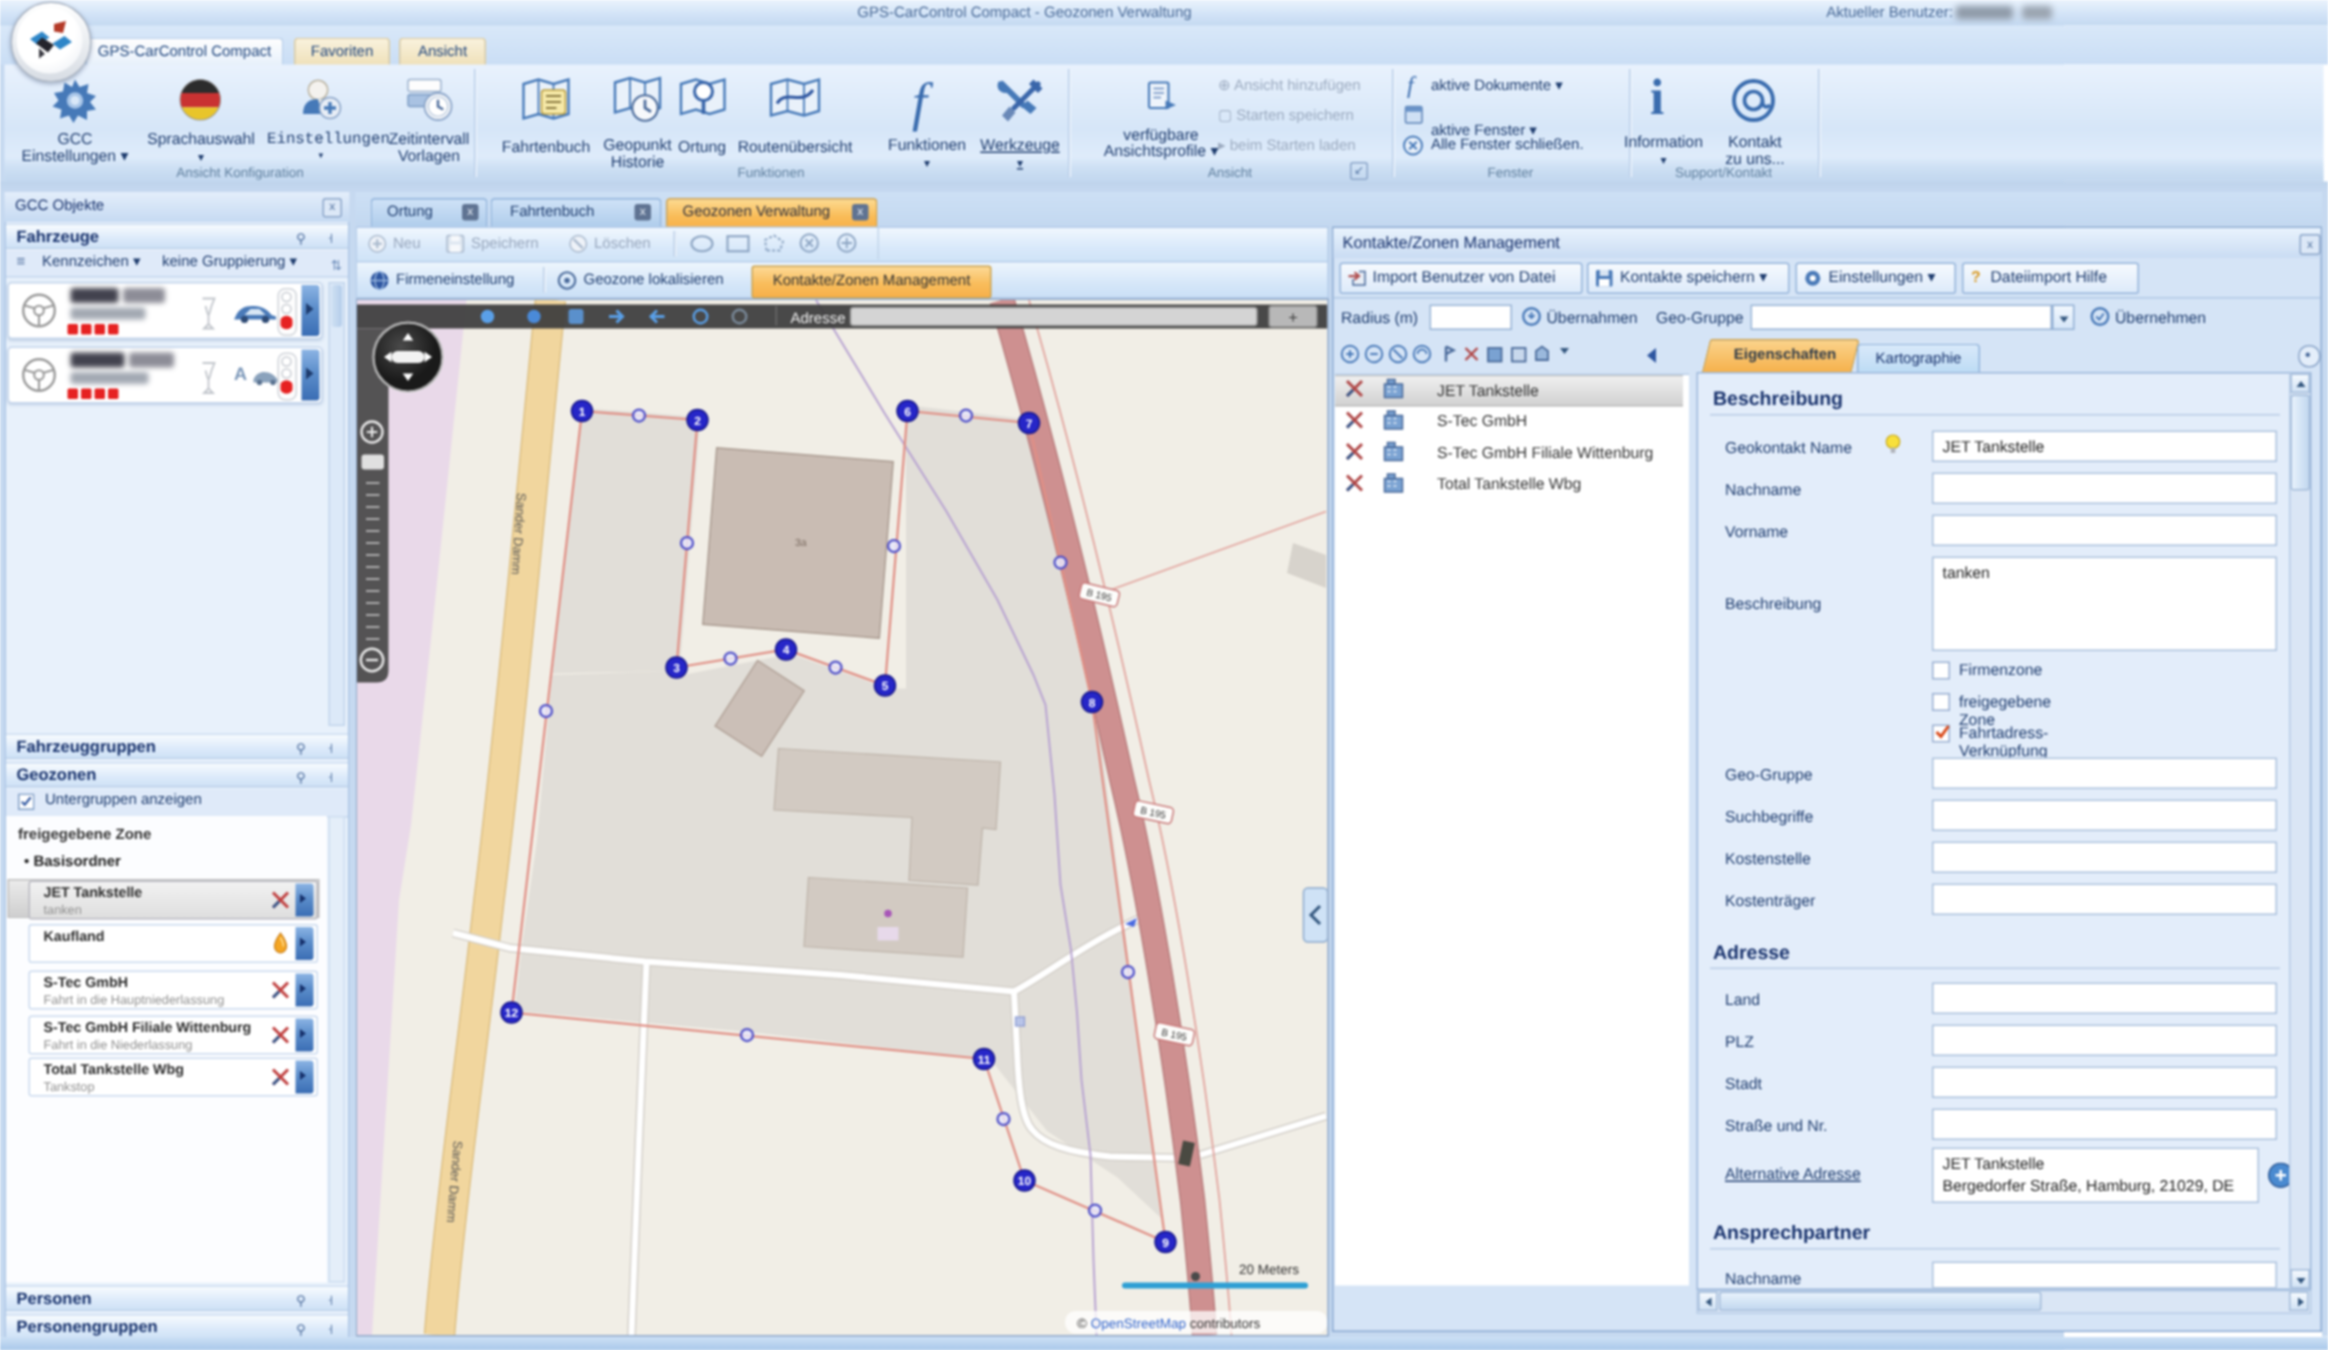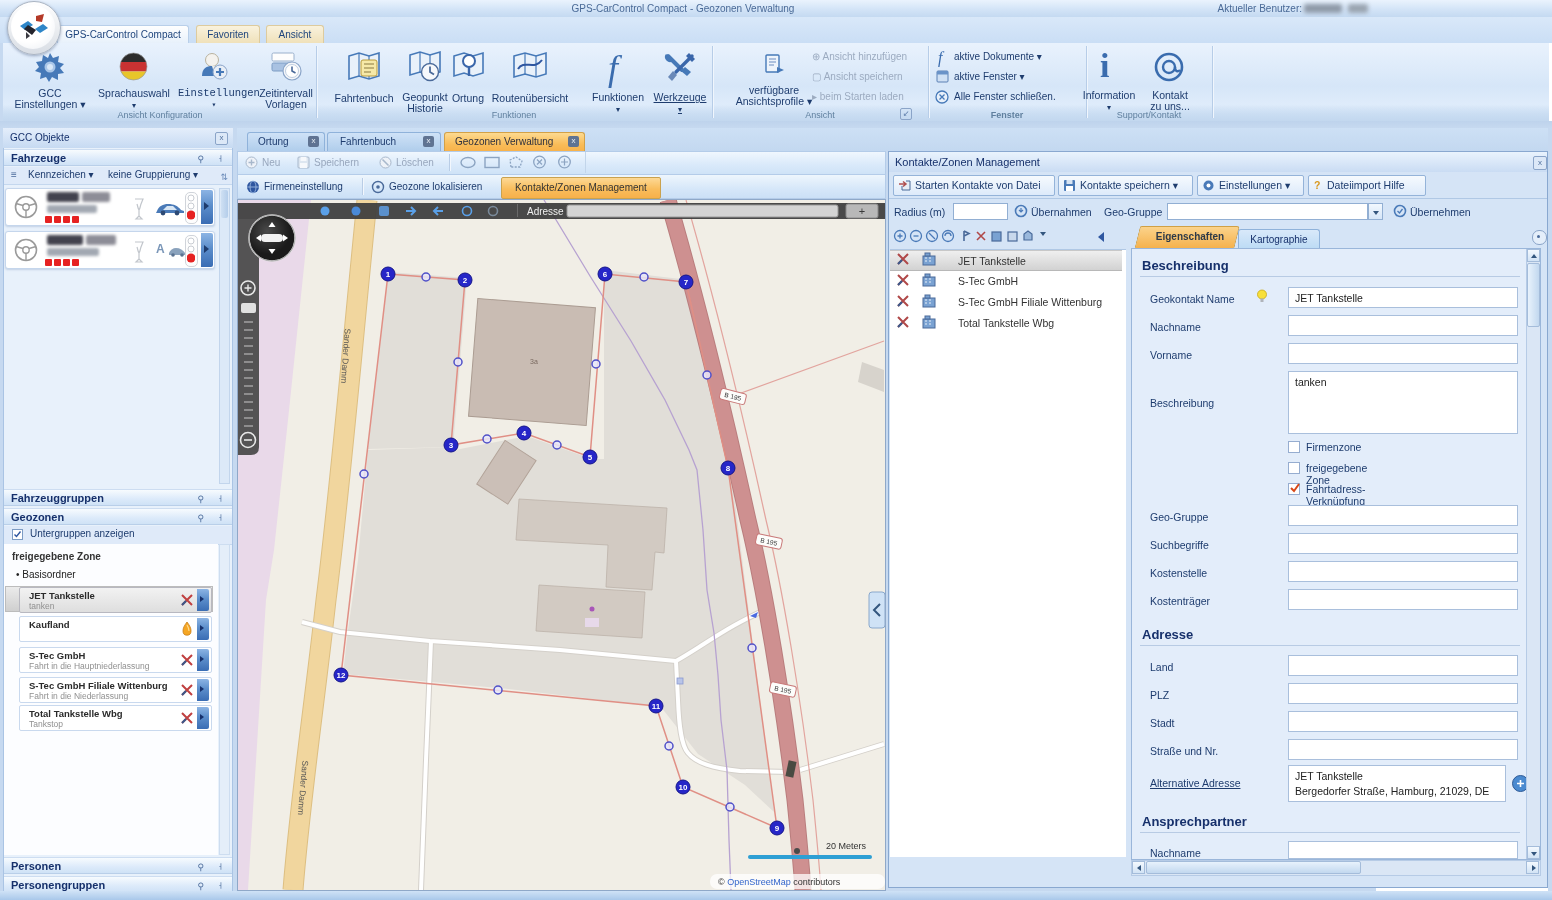--- a/index.html
+++ b/index.html
@@ -90,21 +90,21 @@
     </svg>
 
 <div class="abs gsep" style="left:316px;"></div>
 <div class="abs gsep" style="left:712px;"></div>
 <div class="abs gsep" style="left:928px;"></div>
 <div class="abs gsep" style="left:1086px;"></div>
 <div class="abs gsep" style="left:1212px;"></div>
 <div class="abs gcap" style="left:20px;width:280px;">Ansicht Konfiguration</div>
 <div class="abs gcap" style="left:320px;width:388px;">Funktionen</div>
 <div class="abs gcap" style="left:716px;width:208px;">Ansicht</div>
-<div class="abs gcap" style="left:932px;width:150px;font-weight:bold;">Fenster</div>
+<div class="abs gcap" style="left:932px;width:150px;">Fenster</div>
 <div class="abs gcap" style="left:1090px;width:118px;">Support/Kontakt</div>
 
 <svg class="abs" style="left:34px;top:50px;" width="32" height="32" viewBox="0 0 32 32">
       <path d="M16 3 L19 8 L25 6 L24 12 L30 14 L26 18 L30 23 L24 24 L24 30 L18 27 L15 32 L12 27 L6 29 L7 23 L1 21 L5 17 L2 12 L8 11 L9 5 L14 8 Z" fill="#4679b8"></path>
       <circle cx="16" cy="17" r="5.5" fill="#a9c6e8"></circle>
       <circle cx="16" cy="17" r="3" fill="#d9e8f8"></circle>
     </svg>
 <div class="abs blbl" style="left:14px;top:88px;width:72px;">GCC<br>Einstellungen ▾</div>
 <svg class="abs" style="left:119px;top:52px;" width="29" height="29" viewBox="0 0 29 29">
       <defs>
@@ -175,31 +175,31 @@
     </svg>
 <div class="abs blbl" style="left:650px;top:92px;width:60px;text-decoration:underline;">Werkzeuge<br><span style="font-size:8px;">▾</span></div>
 
 <svg class="abs" style="left:764px;top:53px;" width="22" height="24" viewBox="0 0 22 24">
       <rect x="2" y="2" width="13" height="17" rx="1" fill="#eef4fb" stroke="#4679b8" stroke-width="1.4"></rect>
       <path d="M5 6 L12 6 M5 9 L12 9 M5 12 L10 12" stroke="#6a8cc0" stroke-width="1"></path>
       <path d="M13 14 L20 17 L13 20 Z" fill="#4679b8"></path>
     </svg>
 <div class="abs blbl" style="left:734px;top:85px;width:80px;">verfügbare<br>Ansichtsprofile ▾</div>
 <div class="abs graytxt" style="left:812px;top:51px;">⊕ Ansicht hinzufügen</div>
-<div class="abs graytxt" style="left:812px;top:71px;">▢ Ansicht speichern</div>
+<div class="abs graytxt" style="left:812px;top:71px;">▢ Starten speichern</div>
 <div class="abs graytxt" style="left:812px;top:91px;">▸ beim Starten laden</div>
 <div class="abs" style="left:900px;top:108px;width:10px;height:10px;border:1px solid #8aa4c8;border-radius:2px;color:#5a7aa8;font-size:8px;line-height:9px;text-align:center;">↙</div>
 
 <div class="abs" style="left:938px;top:49px;width:12px;height:16px;font-family:'Liberation Serif',serif;font-style:italic;font-size:16px;color:#3a6cae;">f</div>
 <div class="abs smbtn" style="left:954px;top:51px;">aktive Dokumente ▾</div>
 <svg class="abs" style="left:936px;top:70px;" width="13" height="13">
       <rect x="1" y="1" width="11" height="11" rx="1" fill="#cfe0f4" stroke="#5a80b4"></rect>
       <rect x="1" y="1" width="11" height="3.5" fill="#6a93c8"></rect>
     </svg>
-<div class="abs smbtn" style="left:954px;top:71px;text-align:right;">aktive Fenster ▾</div>
+<div class="abs smbtn" style="left:954px;top:81px;text-align:right;">aktive Fenster ▾</div>
 <svg class="abs" style="left:935px;top:90px;" width="14" height="14">
       <circle cx="7" cy="7" r="6" fill="#e8f0fa" stroke="#4679b8" stroke-width="1.3"></circle>
       <path d="M4.5 4.5 L9.5 9.5 M9.5 4.5 L4.5 9.5" stroke="#4679b8" stroke-width="1.3"></path>
     </svg>
 <div class="abs smbtn" style="left:954px;top:91px;">Alle Fenster schließen.</div>
 
 <div class="abs" style="left:1100px;top:47px;width:20px;height:38px;font-family:'Liberation Serif',serif;font-weight:bold;font-size:34px;color:#3a6cae;">i</div>
 <div class="abs blbl" style="left:1076px;top:90px;width:66px;">Information<br><span style="font-size:8px;">▾</span></div>
 <svg class="abs" style="left:1152px;top:50px;" width="34" height="34" viewBox="0 0 34 34">
       <circle cx="17" cy="17" r="13" fill="none" stroke="#3a6cae" stroke-width="2.6"></circle>
@@ -290,21 +290,21 @@
 <div class="abs secbar" style="left:4px;top:508px;">Geozonen<span style="position:absolute;right:28px;top:1px;font-weight:normal;color:#4a6a9a;font-size:9px;">⚲</span><span style="position:absolute;right:10px;top:1px;font-weight:normal;color:#4a6a9a;font-size:9px;">˧</span></div>
 <div class="abs filtrow" style="left:4px;top:526px;height:18px;">
       <svg class="abs" style="left:8px;top:3px;" width="11" height="11">
         <rect x="0.5" y="0.5" width="10" height="10" fill="#fff" stroke="#7d9cc4"></rect>
         <path d="M2.5 5.5 L4.5 7.5 L8.5 2.5" stroke="#2e56a0" stroke-width="1.4" fill="none"></path>
       </svg>
       <span style="position:absolute;left:26px;">Untergruppen anzeigen</span>
     </div>
 <div class="abs" style="left:4px;top:544px;width:214px;height:311px;background:#fcfdff;"></div>
 <div class="abs" style="left:12px;top:551px;font-size:10px;font-weight:bold;color:#333;">freigegebene Zone</div>
-<div class="abs" style="left:16px;top:569px;font-size:10px;font-weight:normal;color:#222;">• Basisordner</div>
+<div class="abs" style="left:16px;top:569px;font-size:10px;font-weight:bold;color:#222;">• Basisordner</div>
 
 <div class="abs" style="left:5px;top:586px;width:208px;height:26px;background:linear-gradient(#ebebeb,#cfcfcf);border:1px solid #bcbcbc;box-sizing:border-box;"></div>
 <div class="abs zcard" style="top:587px;background:linear-gradient(#f2f2f2,#dedede);border-color:#b8b8c0;">
 <div class="ztitle abs">JET Tankstelle</div>
       <div class="zsub abs">tanken</div>
 <svg class="abs" style="left:160px;top:5px;" width="14" height="14">
         <path d="M2 2 L12 12 M12 2 L2 12" stroke="#c04040" stroke-width="2"></path>
         <path d="M2 12 L6 8" stroke="#3a5a8c" stroke-width="2"></path>
       </svg>
 <div class="abs bluestrip" style="left:177px;height:22px;"></div>
@@ -612,21 +612,21 @@
 
 <div class="abs rpanel"></div>
 <div class="abs" style="left:889px;top:152px;width:658px;height:20px;background:linear-gradient(#e9f3fd,#cadcf3);"></div>
 <div class="abs" style="left:895px;top:156px;font-size:11px;color:#16306b;">Kontakte/Zonen Management</div>
 <div class="abs" style="left:1533px;top:156px;width:12px;height:12px;border:1px solid #8aa4c8;border-radius:2px;background:#dce8f7;color:#51719e;font-size:8px;line-height:11px;text-align:center;">x</div>
 
 <div class="abs" style="left:889px;top:172px;width:658px;height:26px;border-bottom:1px solid #b0c8e5;"></div>
 <div class="abs chip" style="left:893px;top:175px;width:160px;"><svg style="position:absolute;left:4px;top:3px;" width="13" height="13">
         <path d="M8 2 L12 2 L12 11 L4 11 L4 7" fill="#e8eef6" stroke="#4a6a9a"></path>
         <path d="M1 5 L7 5 M5 2.5 L8 5 L5 7.5" stroke="#b05050" stroke-width="1.5" fill="none"></path>
-      </svg><span style="margin-left:21px;">Starten Kontakte von Datei</span></div>
+      </svg><span style="margin-left:21px;">Import Benutzer von Datei</span></div>
 <div class="abs chip" style="left:1058px;top:175px;width:133px;"><svg style="position:absolute;left:4px;top:3px;" width="13" height="13">
         <rect x="1" y="1" width="11" height="11" rx="1" fill="#4a7ab8"></rect>
         <rect x="3.5" y="1" width="6" height="4" fill="#d8e4f2"></rect>
         <rect x="3" y="7" width="7" height="5" fill="#fff"></rect>
       </svg><span style="margin-left:21px;">Kontakte speichern ▾</span></div>
 <div class="abs chip" style="left:1197px;top:175px;width:105px;"><svg style="position:absolute;left:4px;top:3px;" width="13" height="13">
         <circle cx="6.5" cy="6.5" r="5" fill="#4a7ab8"></circle>
         <circle cx="6.5" cy="6.5" r="2" fill="#fff"></circle>
       </svg><span style="margin-left:21px;">Einstellungen ▾</span></div>
 <div class="abs chip" style="left:1308px;top:175px;width:116px;"><span style="position:absolute;left:5px;color:#d89820;font-weight:bold;">?</span><span style="margin-left:18px;">Dateiimport Hilfe</span></div>

